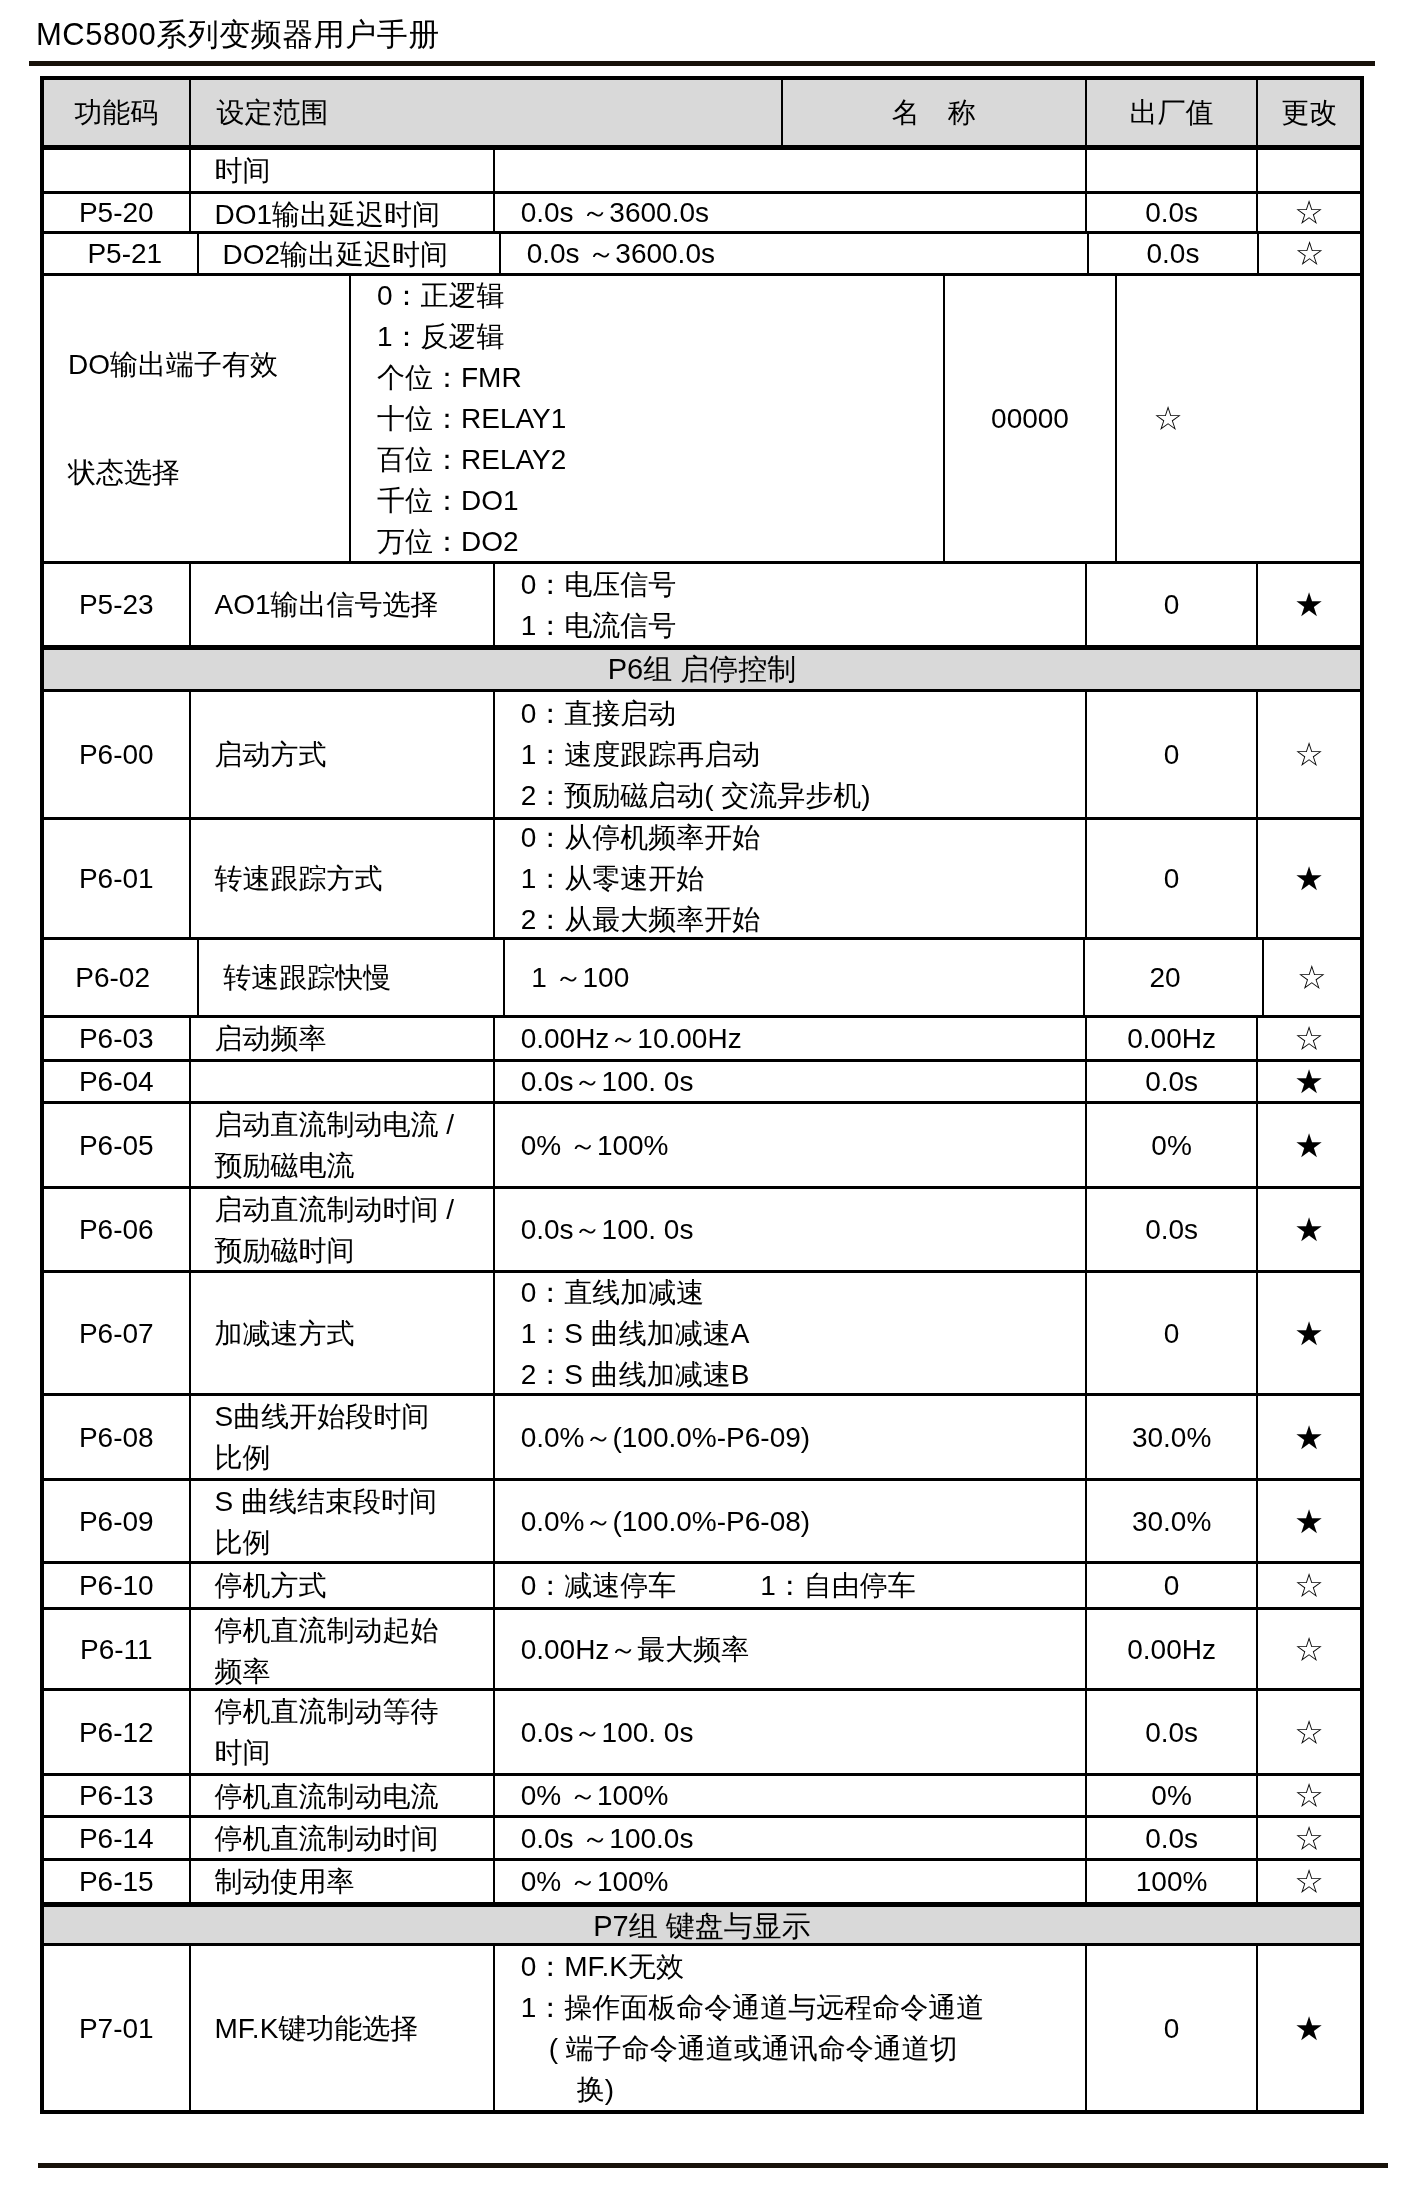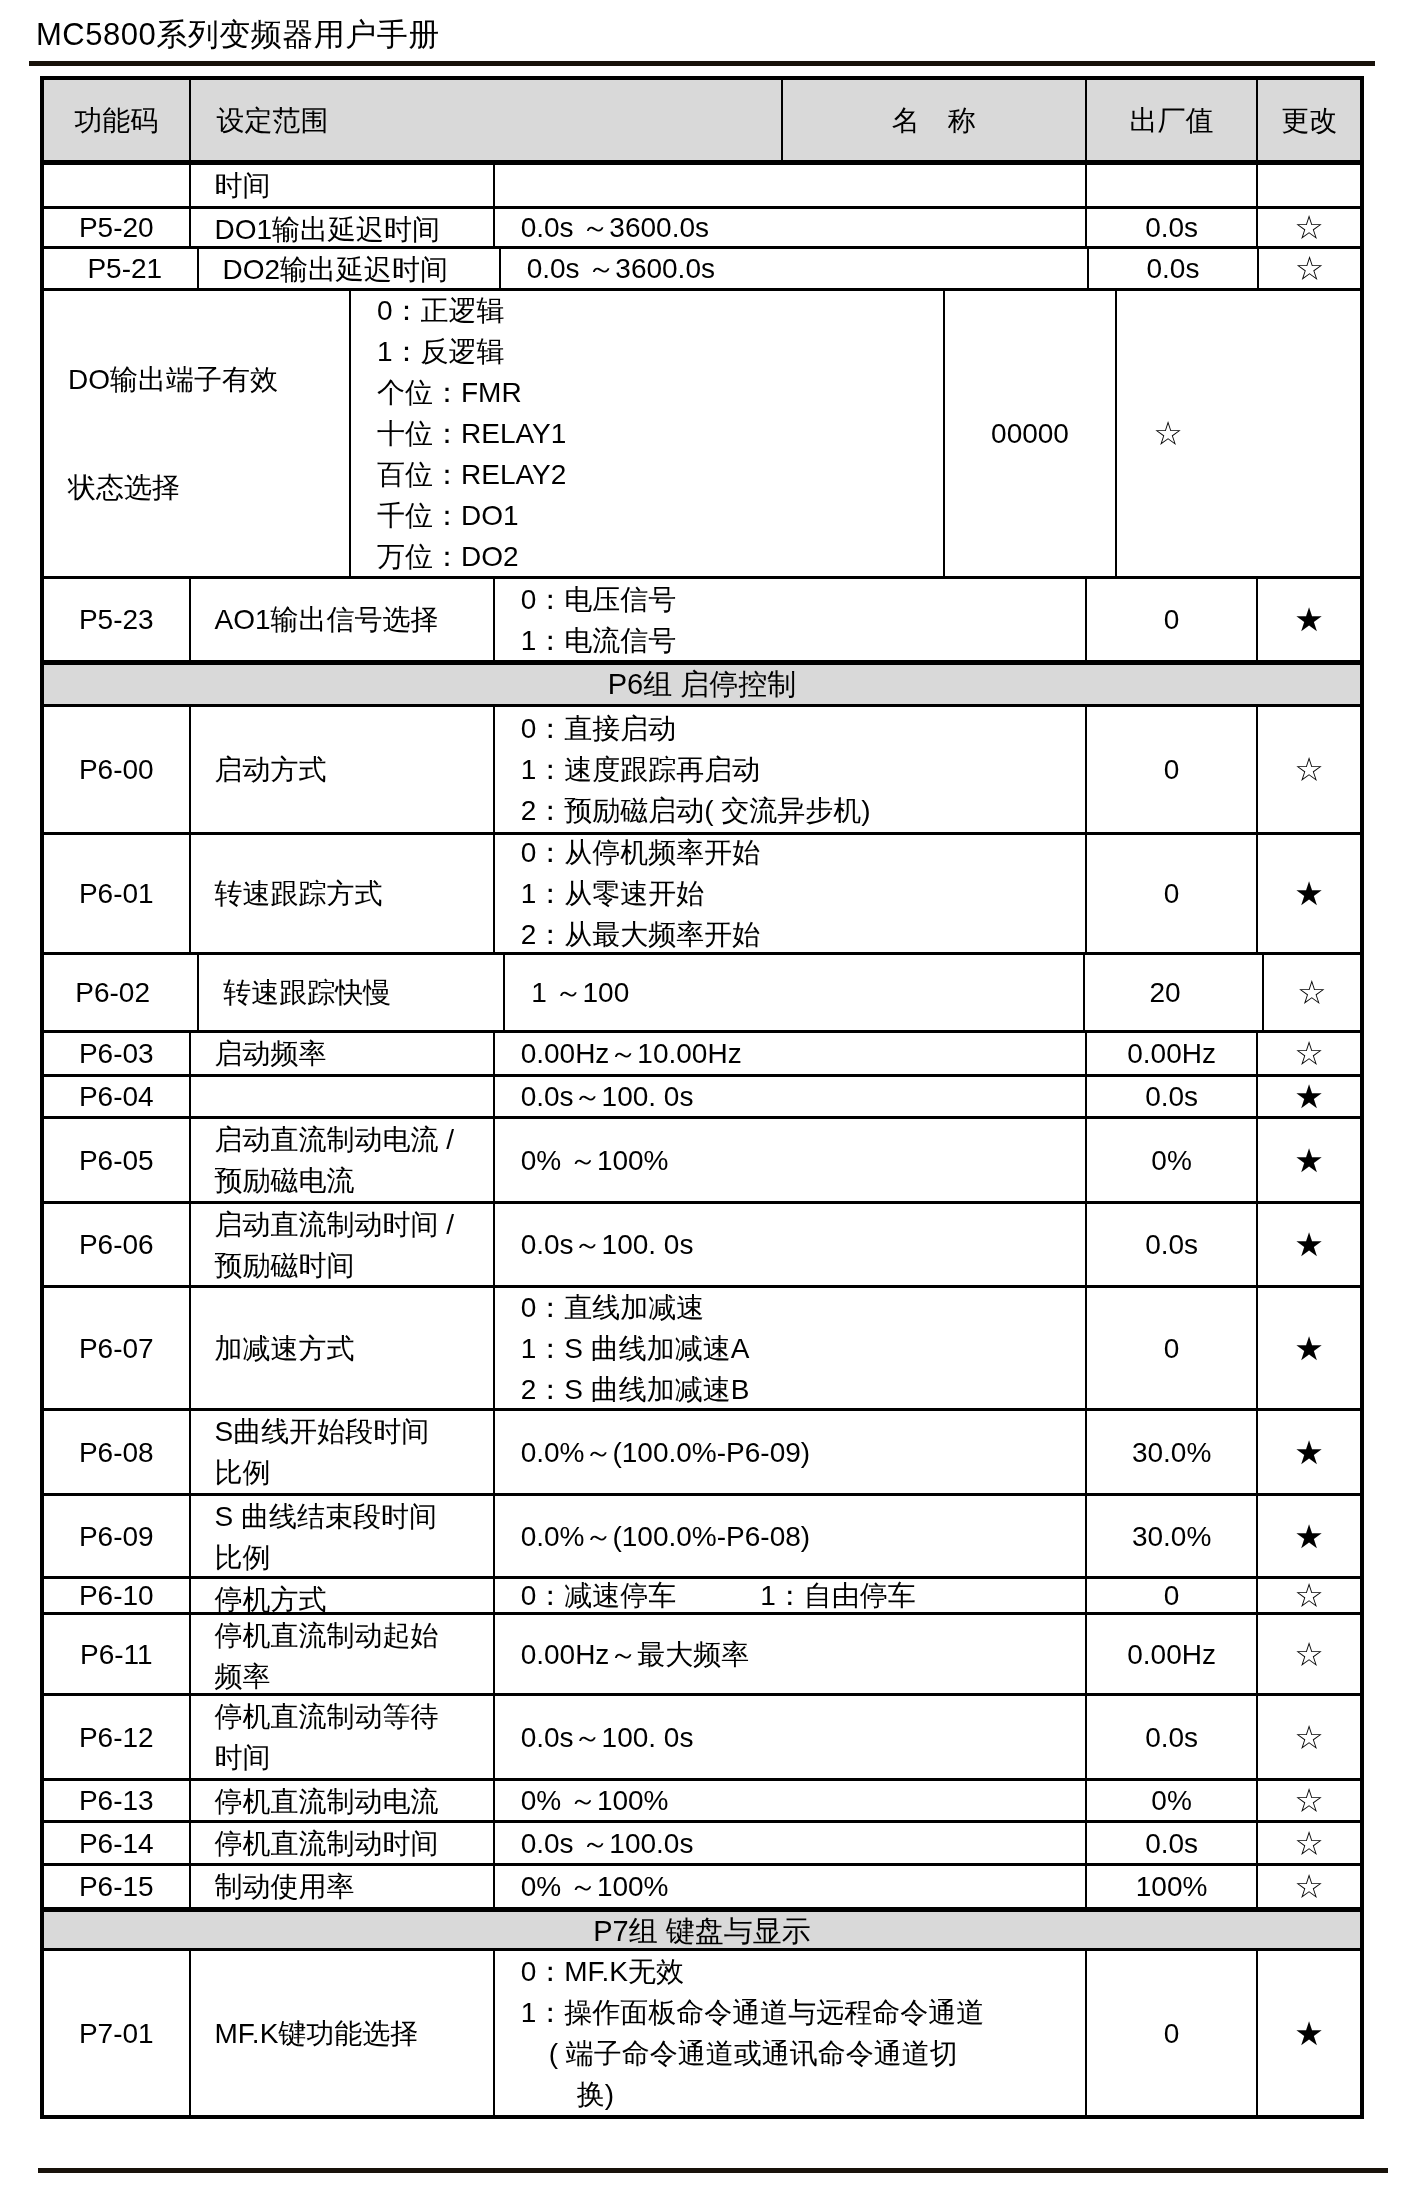--- a/index.html
+++ b/index.html
@@ -27,21 +27,21 @@
     width:1324px;
     border:4px solid #000;
   }
   .tr{
     display:flex;
     box-sizing:border-box;
     border-top:3px solid #000;
   }
   .tr.thead{
     border-top:none;
-    height:80px;
+    height:65px;
     background:#d9d9d9;
   }
   .tr.after-head{border-top:5px solid #000;}
   .tr.row-section{border-top:5px solid #000;}
   .row-section{
     display:flex;
     align-items:flex-start;
     justify-content:center;
     background:#d9d9d9;
     font-size:29px;
@@ -193,21 +193,21 @@
         <div class="td c3"><div>30.0%</div></div>
         <div class="td c4"><div class="star">★</div></div>
       </div>
       <div class=" tr" style="height: 83px;">
         <div class="td c0"><div>P6-09</div></div>
         <div class="td c1"><div>S 曲线结束段时间</div><div>比例</div></div>
         <div class="td c2"><div>0.0%～(100.0%-P6-08)</div></div>
         <div class="td c3"><div>30.0%</div></div>
         <div class="td c4"><div class="star">★</div></div>
       </div>
-      <div class=" tr" style="height: 36px;">
+      <div class=" tr" style="height: 46px;">
         <div class="td c0"><div>P6-10</div></div>
         <div class="td c1"><div>停机方式</div></div>
         <div class="td c2"><div>0：减速停车　　　1：自由停车</div></div>
         <div class="td c3"><div>0</div></div>
         <div class="td c4"><div class="star">☆</div></div>
       </div>
       <div class=" tr" style="height: 81px;">
         <div class="td c0"><div>P6-11</div></div>
         <div class="td c1"><div>停机直流制动起始</div><div>频率</div></div>
         <div class="td c2"><div>0.00Hz～最大频率</div></div>

